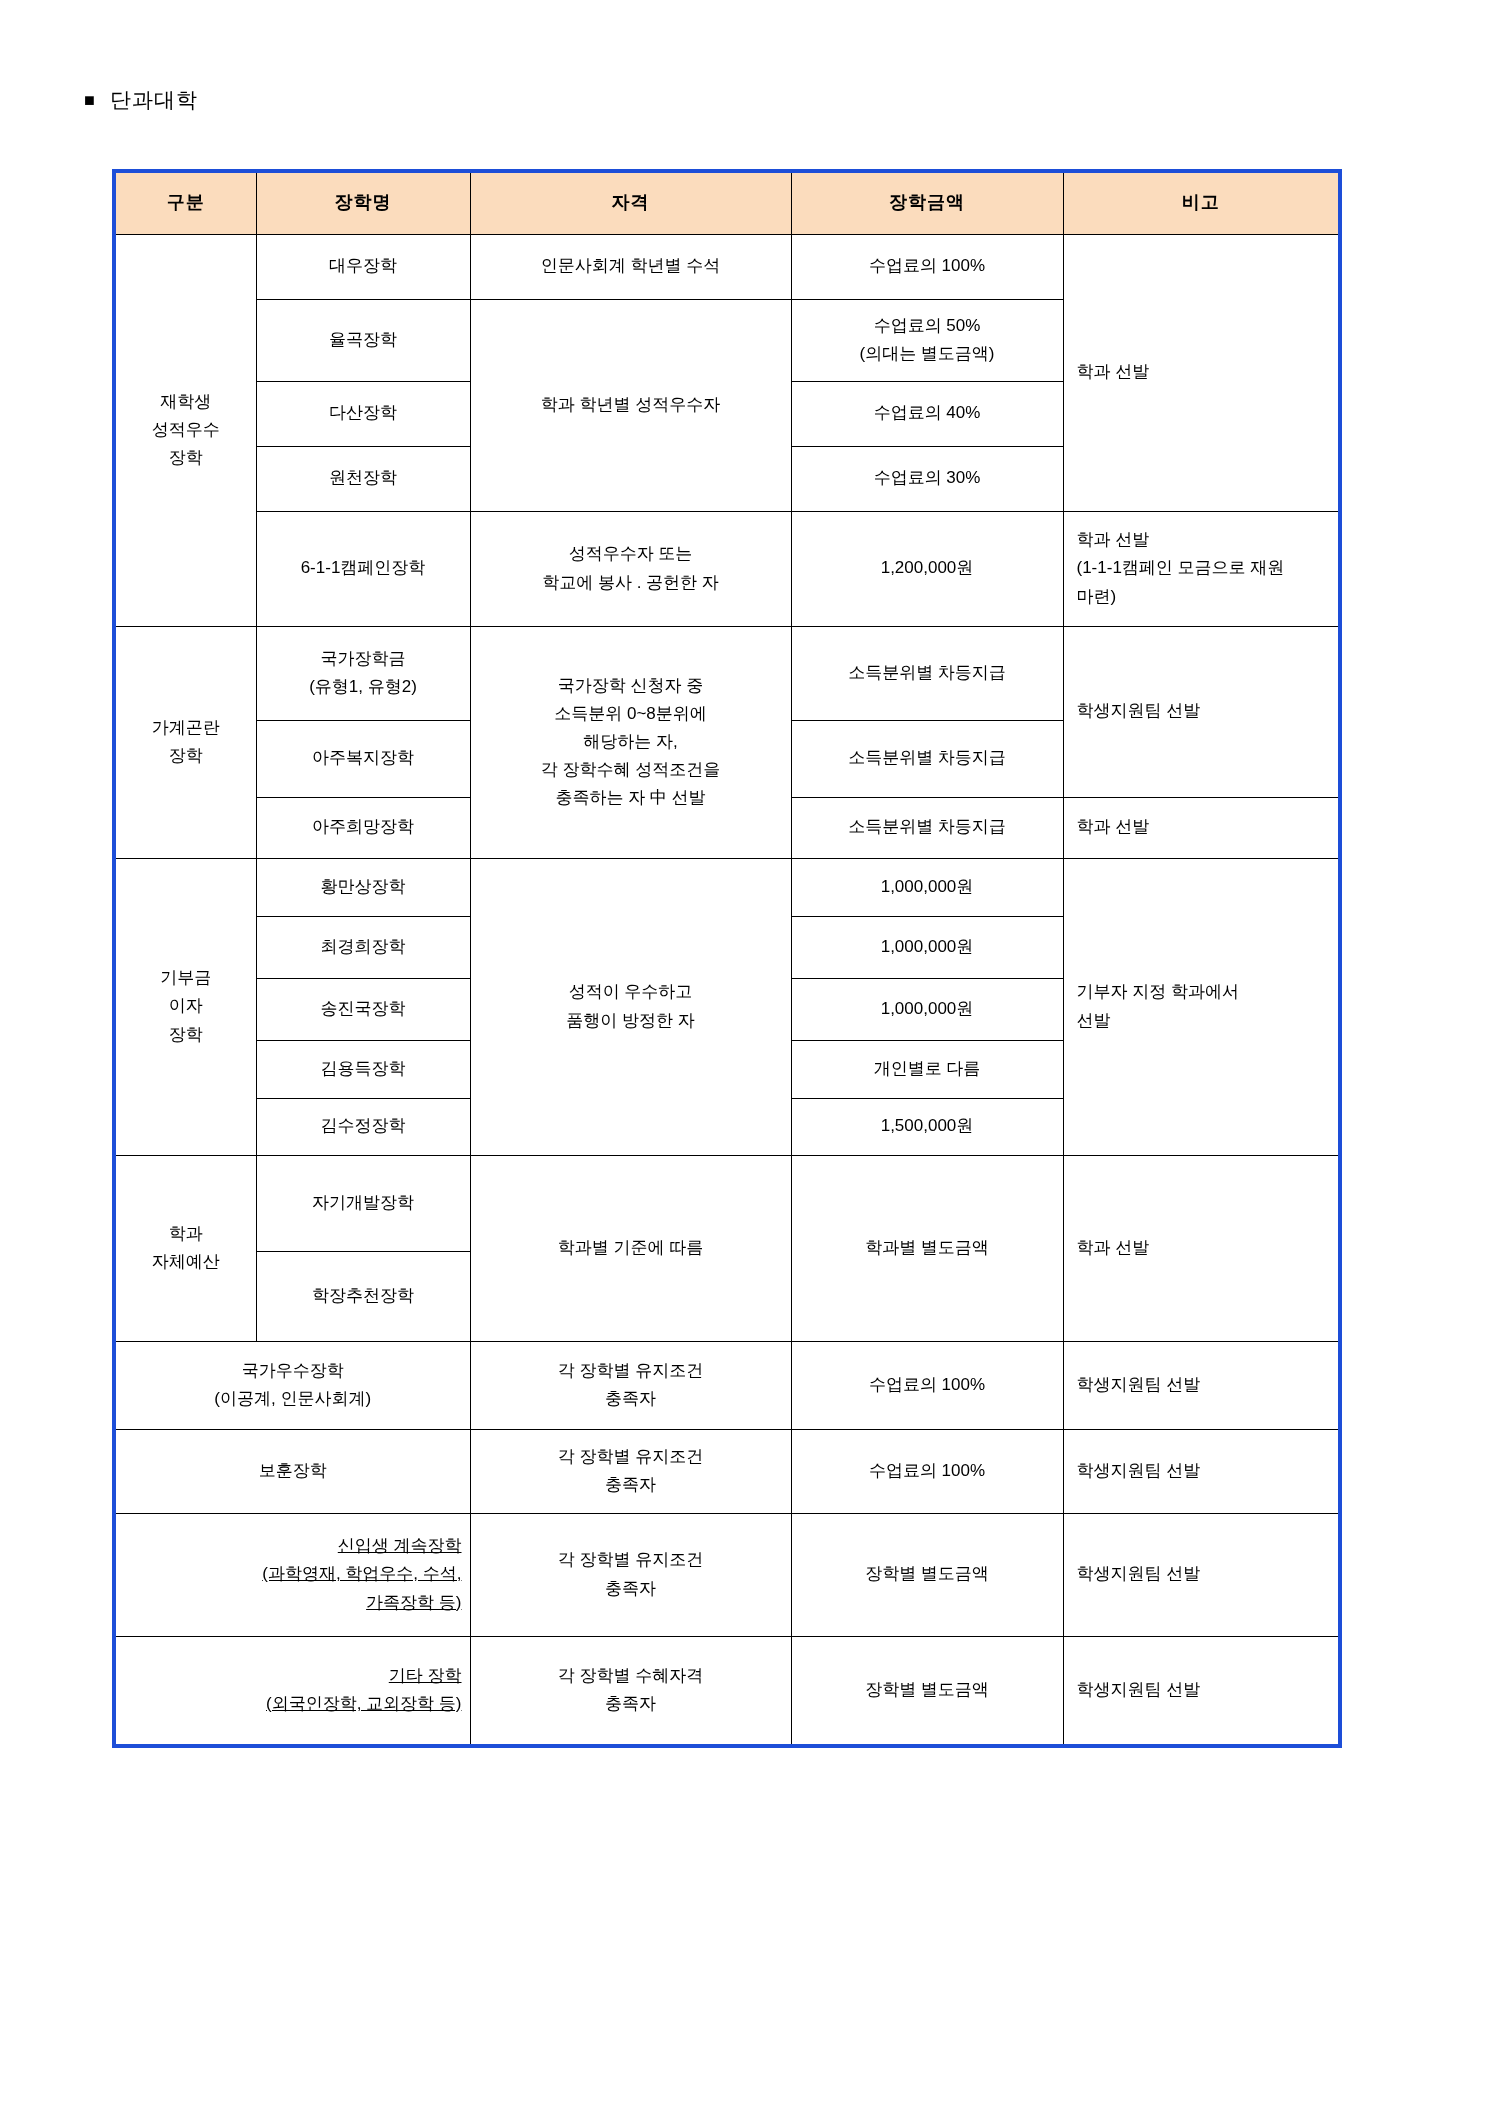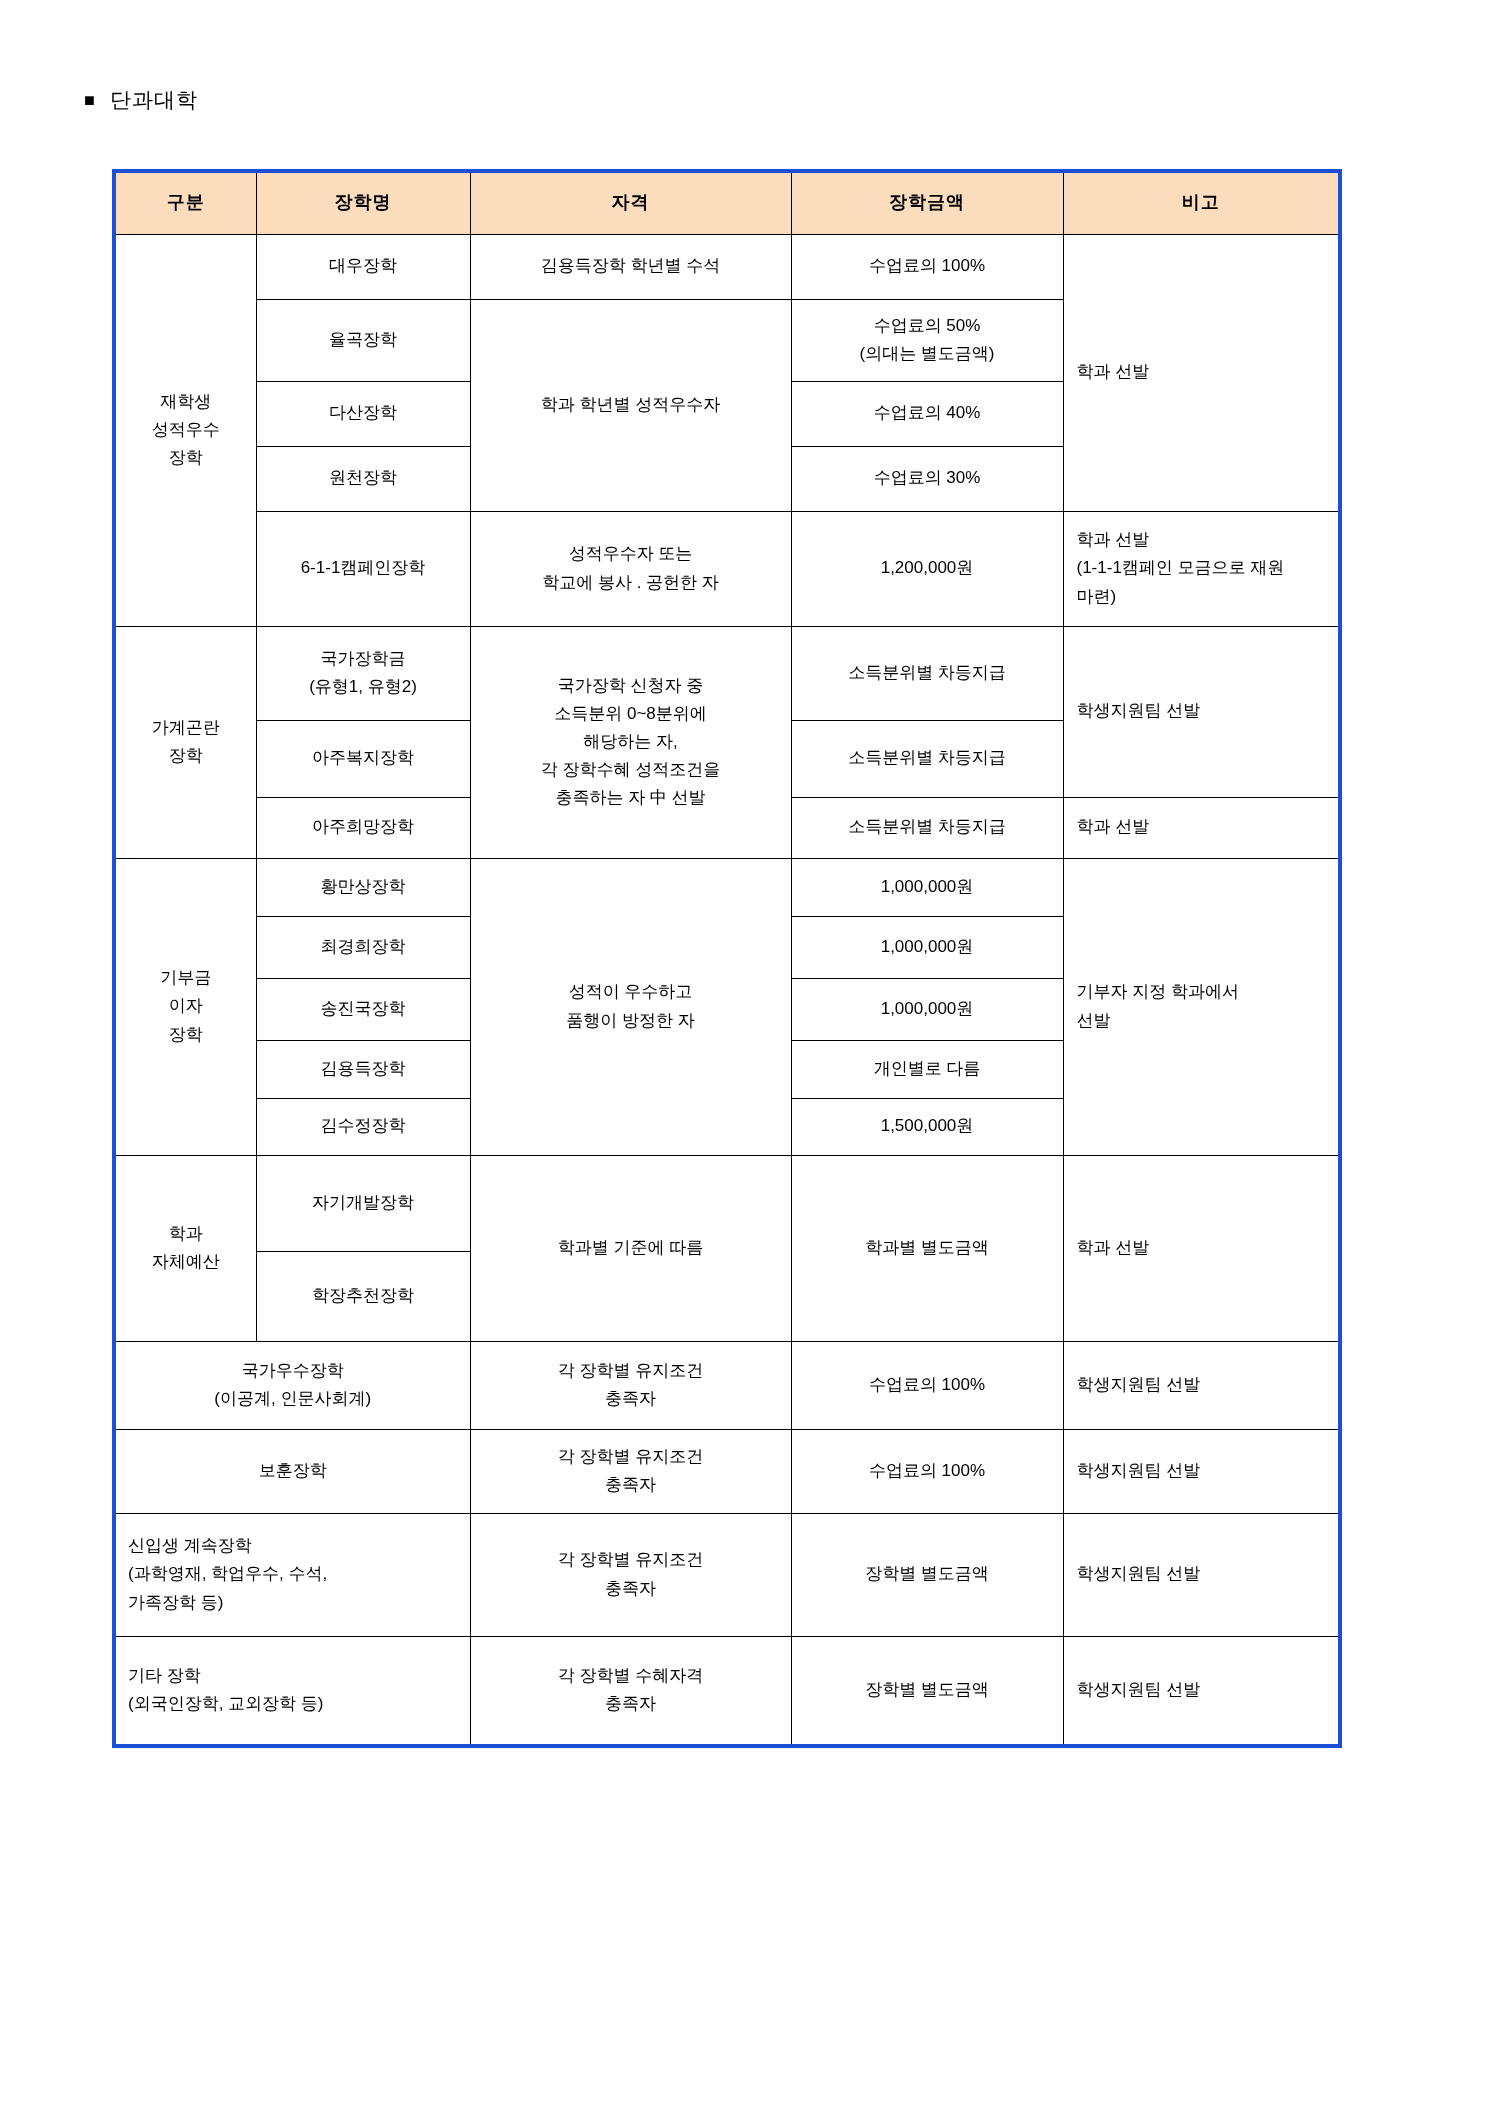--- a/index.html
+++ b/index.html
@@ -45,22 +45,23 @@
     font-size: 18px;
     letter-spacing: 1px;
   }
   table.sch td.note {
     text-align: left;
     padding-left: 13px;
     padding-right: 10px;
     margin-left: 15px;
   }
   table.sch td.left {
-    text-align: left;
+    text-align: right;
     padding-left: 12px;
+    text-decoration: underline;
   }
 </style>
 </head>
 <body>
 
 <div class="doc-title">
   <span class="bullet">■</span>
   <span>단과대학</span>
 </div>
 
@@ -81,21 +82,21 @@
       <th>비고</th>
     </tr>
   </thead>
   <tbody>
 
     <tr style="height:65px">
       <td rowspan="5">재학생
 성적우수
 장학</td>
       <td>대우장학</td>
-      <td>김용득장학 학년별 수석</td>
+      <td>인문사회계 학년별 수석</td>
       <td>수업료의 100%</td>
       <td rowspan="4" class="note">학과 선발</td>
     </tr>
     <tr style="height:82px">
       <td>율곡장학</td>
       <td rowspan="3">학과 학년별 성적우수자</td>
       <td>수업료의 50%
 (의대는 별도금액)</td>
     </tr>
     <tr style="height:65px">

